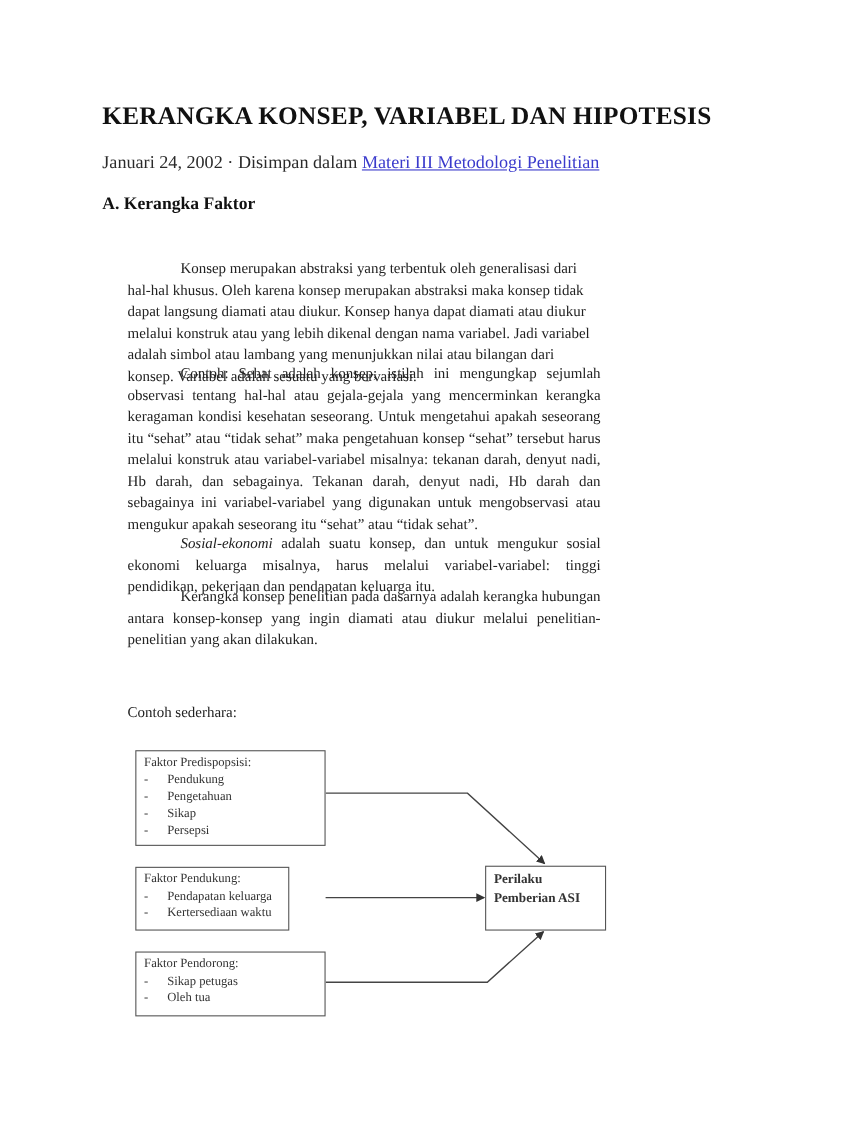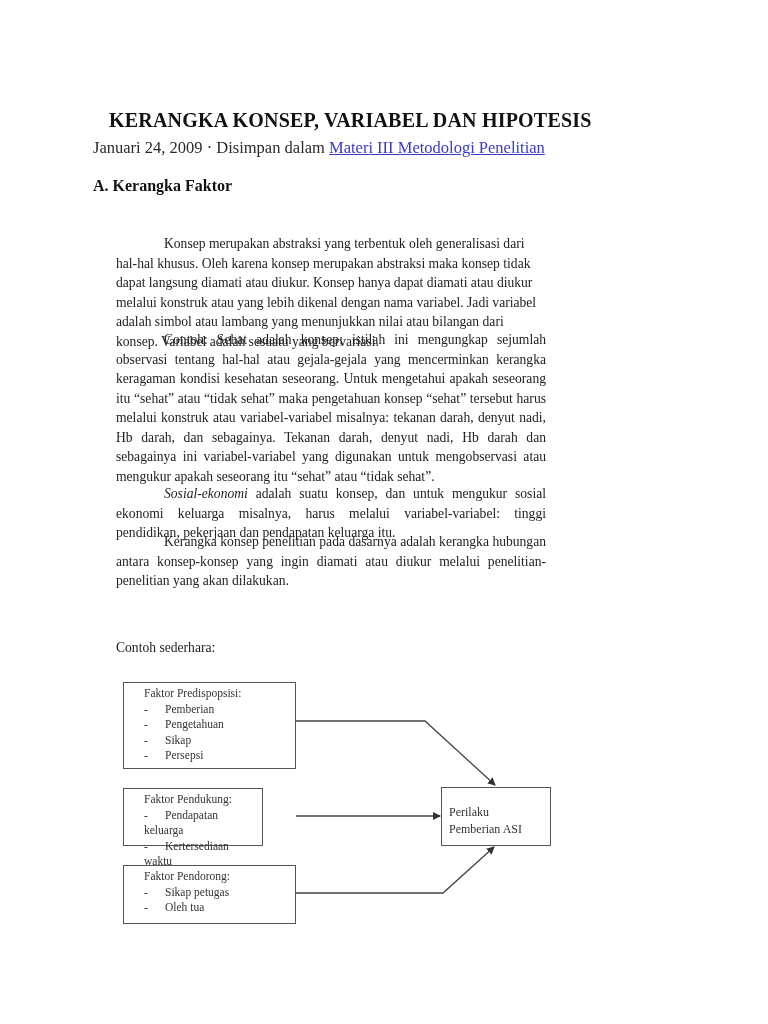--- a/index.html
+++ b/index.html
@@ -17,22 +17,22 @@
   }
   .page {
     position: absolute;
     left: 0; top: 0;
     width: 768px; height: 1024px;
   }
   .title {
     position: absolute;
     left: 93px; top: 93px;
     width: 600px;
-    margin: 16px;
-    font-size: 20px;
+    margin: 0;
+    font-size: 23px;
     font-weight: bold;
     letter-spacing: 0.2px;
     color: #111;
     white-space: nowrap;
   }
   .meta {
     position: absolute;
     left: 93px; top: 138px;
     font-size: 16.5px;
     color: #2a2a2a;
@@ -74,45 +74,45 @@
     width: 768px; height: 1024px;
   }
   .dbox {
     position: absolute;
     border: 1.5px solid #555;
     background: #fff;
     box-sizing: border-box;
     font-size: 11.5px;
     line-height: 15.5px;
     color: #333;
-    padding: 3px 20px;
+    padding: 3px 7px;
   }
   .dbox .dtitle { display: block; }
   .dbox .ditem { display: block; }
   .dbox .dash { display: inline-block; width: 21px; }
   #box-pre { left: 123px; top: 682px; width: 173px; height: 87px; }
   #box-dukung { left: 123px; top: 788px; width: 140px; height: 58px; }
   #box-dorong { left: 123px; top: 865px; width: 173px; height: 59px; }
-  #box-out { left: 441px; top: 787px; width: 110px; height: 59px; padding: 16px 7px; font-size: 12px; line-height: 17px; }
+  #box-out { left: 441px; top: 787px; width: 110px; height: 59px; padding: 3px 7px; font-size: 12px; line-height: 17px; font-weight: bold; }
   svg.arrows {
     position: absolute;
     left: 0; top: 0;
     width: 768px; height: 1024px;
     pointer-events: none;
   }
 </style>
 </head>
 <body>
 
 <div class="page">
 
   <h1 class="title">KERANGKA KONSEP, VARIABEL DAN HIPOTESIS</h1>
 
   <div class="meta">
-    <span>Januari 24, 2009</span><span> · </span><span>Disimpan dalam </span><a href="#">Materi III Metodologi Penelitian</a>
+    <span>Januari 24, 2002</span><span> · </span><span>Disimpan dalam </span><a href="#">Materi III Metodologi Penelitian</a>
   </div>
 
   <h2 class="section-heading">A. Kerangka Faktor</h2>
 
   <p class="para" id="p1"><span class="indent"></span><span>Konsep merupakan abstraksi yang terbentuk oleh generalisasi dari hal-hal khusus. Oleh karena konsep merupakan abstraksi maka konsep tidak dapat langsung diamati atau diukur. Konsep hanya dapat diamati atau diukur melalui konstruk atau yang lebih dikenal dengan nama variabel. Jadi variabel adalah simbol atau lambang yang menunjukkan nilai atau bilangan dari konsep. Variabel adalah sesuatu yang bervariasi.</span></p>
 
   <p class="para" id="p2"><span class="indent"></span><span>Contoh: Sehat adalah konsep; istilah ini mengungkap sejumlah observasi tentang hal-hal atau gejala-gejala yang mencerminkan kerangka keragaman kondisi kesehatan seseorang. Untuk mengetahui apakah seseorang itu “sehat” atau “tidak sehat” maka pengetahuan konsep “sehat” tersebut harus melalui konstruk atau variabel-variabel misalnya: tekanan darah, denyut nadi, Hb darah, dan sebagainya. Tekanan darah, denyut nadi, Hb darah dan sebagainya ini variabel-variabel yang digunakan untuk mengobservasi atau mengukur apakah seseorang itu “sehat” atau “tidak sehat”.</span></p>
 
   <p class="para" id="p3"><span class="indent"></span><em>Sosial-ekonomi</em><span> adalah suatu konsep, dan untuk mengukur sosial ekonomi keluarga misalnya, harus melalui variabel-variabel: tinggi pendidikan, pekerjaan dan pendapatan keluarga itu.</span></p>
 
@@ -127,21 +127,21 @@
           <path d="M0,0 L8,4 L0,8 z" fill="#333"></path>
         </marker>
       </defs>
       <polyline points="296,721 425,721 495,785" fill="none" stroke="#444" stroke-width="1.3" marker-end="url(#ah)"></polyline>
       <polyline points="296,816 440,816" fill="none" stroke="#444" stroke-width="1.3" marker-end="url(#ah)"></polyline>
       <polyline points="296,893 443,893 494,847" fill="none" stroke="#444" stroke-width="1.3" marker-end="url(#ah)"></polyline>
     </svg>
 
     <div class="dbox" id="box-pre">
       <span class="dtitle">Faktor Predispopsisi:</span>
-      <span class="ditem"><span class="dash">-</span><span>Pemberian</span></span>
+      <span class="ditem"><span class="dash">-</span><span>Pendukung</span></span>
       <span class="ditem"><span class="dash">-</span><span>Pengetahuan</span></span>
       <span class="ditem"><span class="dash">-</span><span>Sikap</span></span>
       <span class="ditem"><span class="dash">-</span><span>Persepsi</span></span>
     </div>
 
     <div class="dbox" id="box-dukung">
       <span class="dtitle">Faktor Pendukung:</span>
       <span class="ditem"><span class="dash">-</span><span>Pendapatan keluarga</span></span>
       <span class="ditem"><span class="dash">-</span><span>Kertersediaan waktu</span></span>
     </div>

